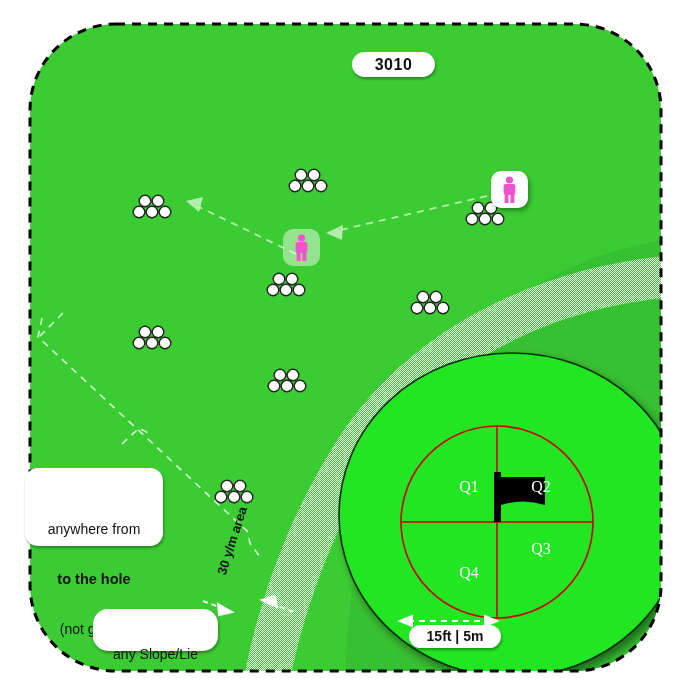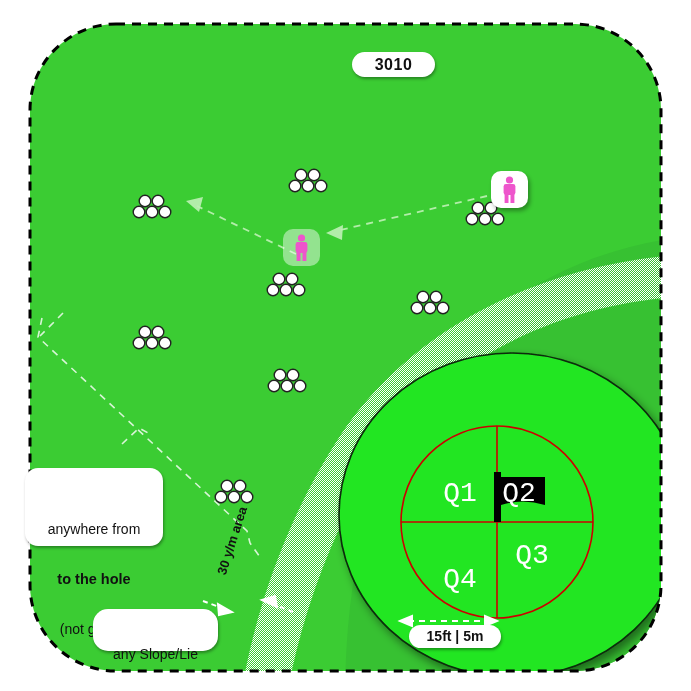--- a/index.html
+++ b/index.html
@@ -80,27 +80,28 @@
     font-size: 14px;
     padding-top: 20px;
     box-sizing: border-box;
   }
   #distance-box .b { font-weight: bold; font-size: 14.5px; }
 
   
   .qlabel {
     position: absolute;
     color: #ffffff;
-    font-size: 28px;
-    font-family: Liberation Mono, monospace;
+    font-size: 16px;
+    font-family: Liberation Serif, serif;
     text-align: center;
     width: 40px;
+    margin-left: 9px;
   }
   #q1 { left: 440px; top: 478px; }
-  #q2 { left: 499px; top: 478px; }
+  #q2 { left: 512px; top: 478px; }
   #q3 { left: 512px; top: 540px; }
   #q4 { left: 440px; top: 564px; }
 
   
   #band-label {
     position: absolute;
     left: 214px;
     top: 572px;
     font-size: 13px;
     font-weight: bold;

